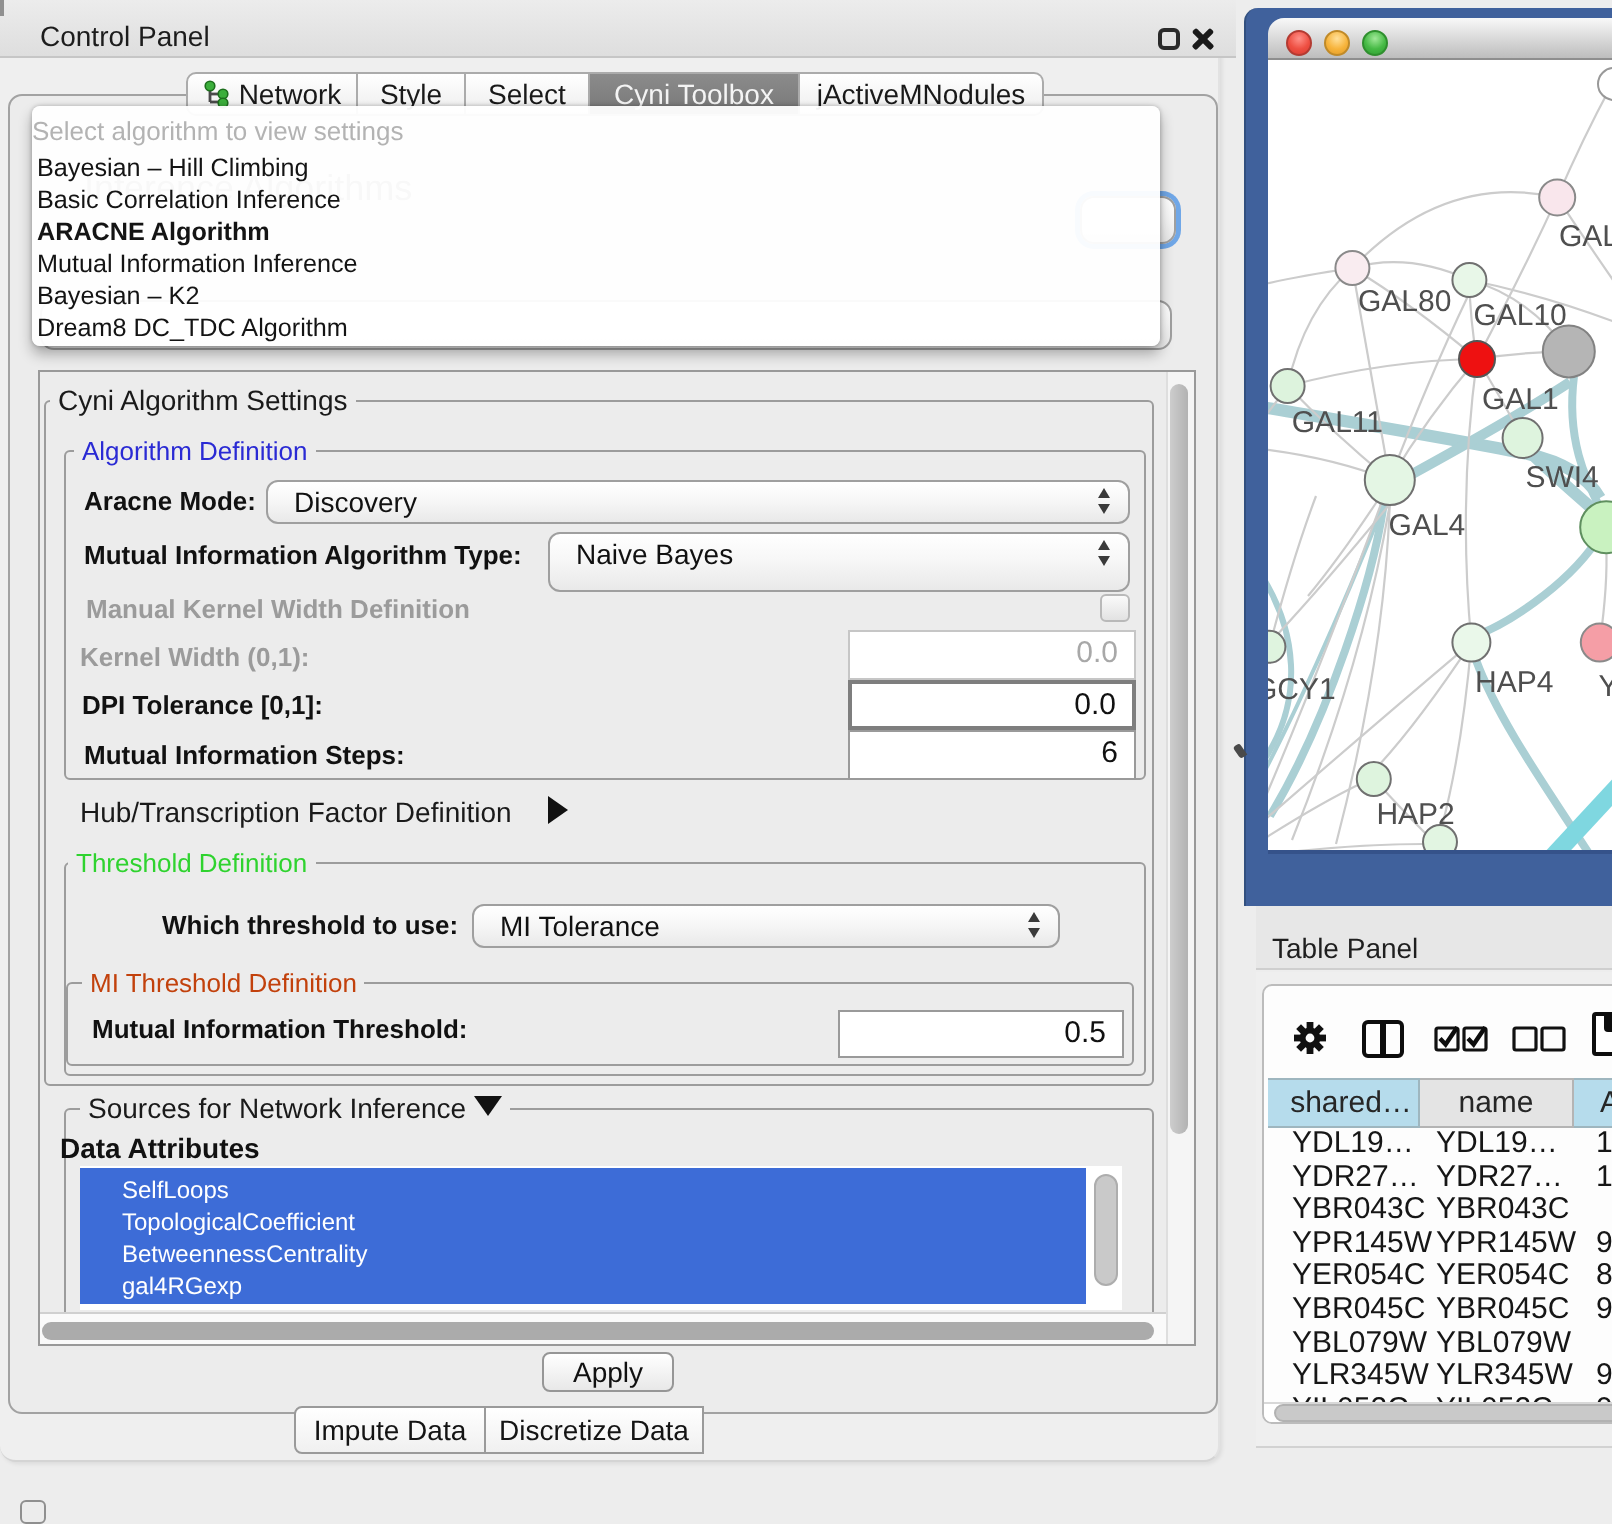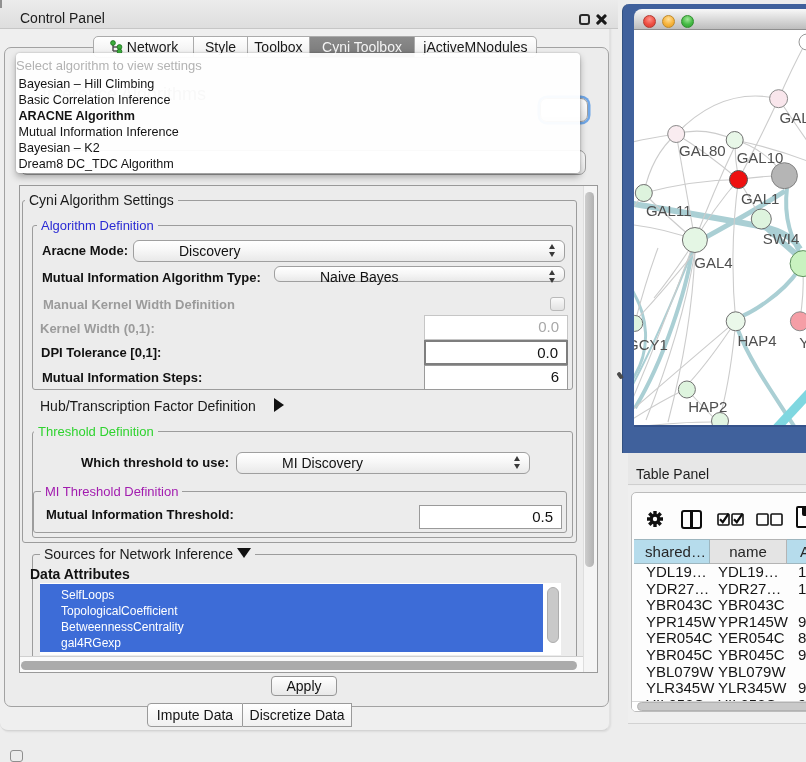--- a/index.html
+++ b/index.html
@@ -3,21 +3,21 @@
 <meta charset="utf-8">
 <style>
   * { margin:0; padding:0; box-sizing:border-box; }
   html,body { width:806px; height:762px; overflow:hidden; }
   body { background:#ededed; font-family:"Liberation Sans", sans-serif; position:relative; }
   .abs { position:absolute; }
   .lbl { position:absolute; font-size:13px; font-weight:bold; color:#111; line-height:13px; white-space:nowrap; }
   .fieldset { position:absolute; border:1px solid #9c9c9c; border-radius:3px; }
   .ftitle { position:absolute; background:#ececec; padding:0 4px; line-height:13px; white-space:nowrap; }
   .combo { position:absolute; background:linear-gradient(#ffffff 0%,#f7f7f7 45%,#e9e9e9 100%); border:1px solid #9f9f9f; border-radius:6px; }
-  .combo .ctext { position:absolute; left:13px; top:4px; font-size:14px; color:#111; line-height:14px; white-space:nowrap;margin-left:32px; }
+  .combo .ctext { position:absolute; left:13px; top:4px; font-size:14px; color:#111; line-height:14px; white-space:nowrap; }
   .carr { position:absolute; right:7px; width:9px; }
   .carr .up { width:0;height:0;border-left:3.5px solid transparent;border-right:3.5px solid transparent;border-bottom:5px solid #3a3a3a; margin-bottom:2.5px; margin-left:1px;}
   .carr .dn { width:0;height:0;border-left:3.5px solid transparent;border-right:3.5px solid transparent;border-top:5px solid #3a3a3a; margin-left:1px;}
   .tfield { position:absolute; background:#fff; border:1px solid #9a9a9a; font-size:15px; color:#111; text-align:right; padding-right:8px; line-height:22px; }
 </style>
 </head>
 <body>
 
 <div class="abs" id="cpwin" style="left:0; top:3; width:610px; height:731px; background:#efefef; border-right:1px solid #e2e2e2; border-bottom:1px solid #d4d4d4; border-radius:0 0 8px 8px; box-shadow:1px 1px 2px rgba(0,0,0,0.08);">
 </div>
@@ -26,30 +26,30 @@
   <div class="abs" style="left:579px; top:13.5px; width:11px; height:11px; border:2px solid #2a2a2a; border-radius:3px;"></div>
   <div class="abs" style="left:596px; top:14px; width:11px; height:11px;">
     <div class="abs" style="left:-1px; top:4px; width:13px; height:3.2px; background:#1a1a1a; border-radius:1px; transform:rotate(45deg);"></div>
     <div class="abs" style="left:-1px; top:4px; width:13px; height:3.2px; background:#1a1a1a; border-radius:1px; transform:rotate(-45deg);"></div>
   </div>
 </div>
 
 <div class="abs" style="left:4px; top:47px; width:605px; height:660px; background:#ececec; border:1px solid #a2a2a2; border-radius:7px;"></div>
 
 <div class="abs" style="left:93px; top:36px; height:22px; display:flex; z-index:3;">
-  <div class="tab" style="width:101px; border-radius:5px 0 0 5px;"><svg width="15" height="15" viewBox="0 0 15 15" style="margin-right:3px;">
+  <div class="tab" style="width:86px; border-radius:5px 0 0 5px;"><svg width="15" height="15" viewBox="0 0 15 15" style="margin-right:3px;">
         <line x1="4" y1="3" x2="4" y2="11" stroke="#4a4a4a" stroke-width="1.4"></line>
         <line x1="4" y1="11" x2="10" y2="11" stroke="#4a4a4a" stroke-width="1.4"></line>
         <line x1="4" y1="7" x2="10" y2="7" stroke="#4a4a4a" stroke-width="1.4"></line>
         <circle cx="4" cy="3" r="2.4" fill="#3bae3b" stroke="#1c6e1c" stroke-width="0.8"></circle>
         <circle cx="10.5" cy="7" r="2.4" fill="#3bae3b" stroke="#1c6e1c" stroke-width="0.8"></circle>
         <circle cx="10.5" cy="11.5" r="2.4" fill="#3bae3b" stroke="#1c6e1c" stroke-width="0.8"></circle>
       </svg>Network</div>
   <div class="tab" style="width:54px;">Style</div>
-  <div class="tab" style="width:62px;">Toolbox</div>
+  <div class="tab" style="width:62px;">Select</div>
   <div class="tab tabsel" style="width:105px;">Cyni Toolbox</div>
   <div class="tab" style="width:122px; border-radius:0 5px 5px 0;">jActiveMNodules</div>
 </div>
 <style>
  .tab { height:22px; background:linear-gradient(#ffffff,#ededed); border:1px solid #ababab; border-left-width:0;
         display:flex; align-items:center; justify-content:center; font-size:14px; color:#191919; }
  .tab:first-child { border-left-width:1px; }
  .tabsel { background:linear-gradient(#8b8b8b,#787878); color:#f4f4f4; }
 </style>
 
@@ -67,21 +67,21 @@
 <div class="lbl" style="left:42px; top:244px;">Aracne Mode:</div>
 <div class="combo" style="left:133px; top:240px; width:432px; height:22px;">
     <div class="ctext" style="top:3px;">Discovery</div>
     <div class="carr" style="top:3px;">
       <div class="up"></div>
       <div class="dn"></div>
     </div>
   </div>
 
 <div class="lbl" style="left:42px; top:271px;">Mutual Information Algorithm Type:</div>
-<div class="combo" style="left:274px; top:266px; width:291px; height:16px;">
+<div class="combo" style="left:274px; top:266px; width:291px; height:30px;">
     <div class="ctext" style="top:3px;">Naive Bayes</div>
     <div class="carr" style="top:3px;">
       <div class="up"></div>
       <div class="dn"></div>
     </div>
   </div>
 
 <div class="lbl" style="left:43px; top:298px; color:#9b9b9b;">Manual Kernel Width Definition</div>
 <div class="abs" style="left:550px; top:297px; width:15px; height:14px; background:linear-gradient(#fafafa,#e2e2e2); border:1px solid #b9b9b9; border-radius:3px;"></div>
 
@@ -95,29 +95,29 @@
 <div class="tfield" style="left:424px; top:365px; width:144px; height:25px;">6</div>
 
 <div class="abs" style="left:40px; top:399px; font-size:14px; color:#1a1a1a; line-height:14px;">Hub/Transcription Factor Definition</div>
 <div class="abs" style="left:274px; top:398px; width:0; height:0; border-left:10px solid #111; border-top:7px solid transparent; border-bottom:7px solid transparent;"></div>
 
 <div class="fieldset" style="left:32px; top:431px; width:541px; height:107px;"></div>
 <div class="ftitle" style="left:34px; top:425px; font-size:13px; color:#2fd32f;">Threshold Definition</div>
 
 <div class="lbl" style="left:81px; top:456px;">Which threshold to use:</div>
 <div class="combo" style="left:236px; top:452px; width:294px; height:22px;">
-    <div class="ctext" style="top:3px;">MI Discovery</div>
+    <div class="ctext" style="top:3px;">MI Tolerance</div>
     <div class="carr" style="top:3px;">
       <div class="up"></div>
       <div class="dn"></div>
     </div>
   </div>
 
 <div class="fieldset" style="left:33px; top:491px; width:534px; height:42px;"></div>
-<div class="ftitle" style="left:41px; top:485px; font-size:13px; color:#a21caf;">MI Threshold Definition</div>
+<div class="ftitle" style="left:41px; top:485px; font-size:13px; color:#c2410c;">MI Threshold Definition</div>
 <div class="lbl" style="left:46px; top:508px;">Mutual Information Threshold:</div>
 <div class="tfield" style="left:419px; top:505px; width:143px; height:24px;">0.5</div>
 
 <div class="fieldset" style="left:32px; top:554px; width:545px; height:110px;"></div>
 <div class="ftitle" style="left:40px; top:547px; font-size:14px; color:#1a1a1a; line-height:14px;">Sources for Network Inference <span style="display:inline-block; width:0; height:0; border-top:10px solid #111; border-left:7px solid transparent; border-right:7px solid transparent; vertical-align:1px;"></span></div>
 <div class="abs" style="left:30px; top:567px; font-size:14px; font-weight:bold; color:#111; line-height:14px;">Data Attributes</div>
 
 <div class="abs" style="left:40px; top:583px; width:521px; height:72px; background:#fff;"></div>
 <div class="abs" style="left:40px; top:584px; width:503px; height:68px; background:#3d6cd7;">
   <div style="position:absolute; left:5px; top:3px; font-size:12px; color:#fff; line-height:16px;margin-left:16px;">SelfLoops<br>TopologicalCoefficient<br>BetweennessCentrality<br>gal4RGexp</div>

